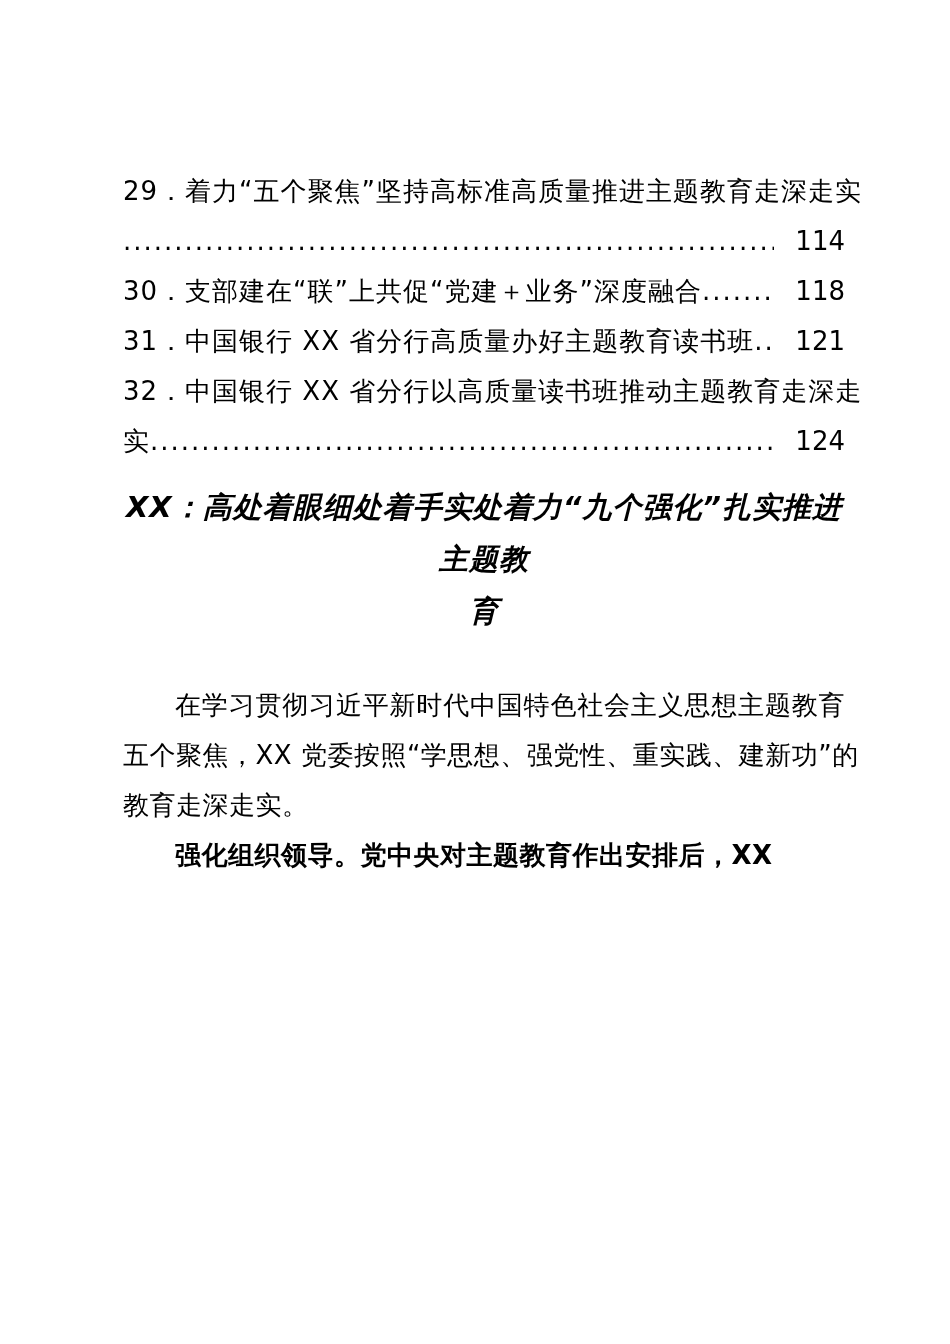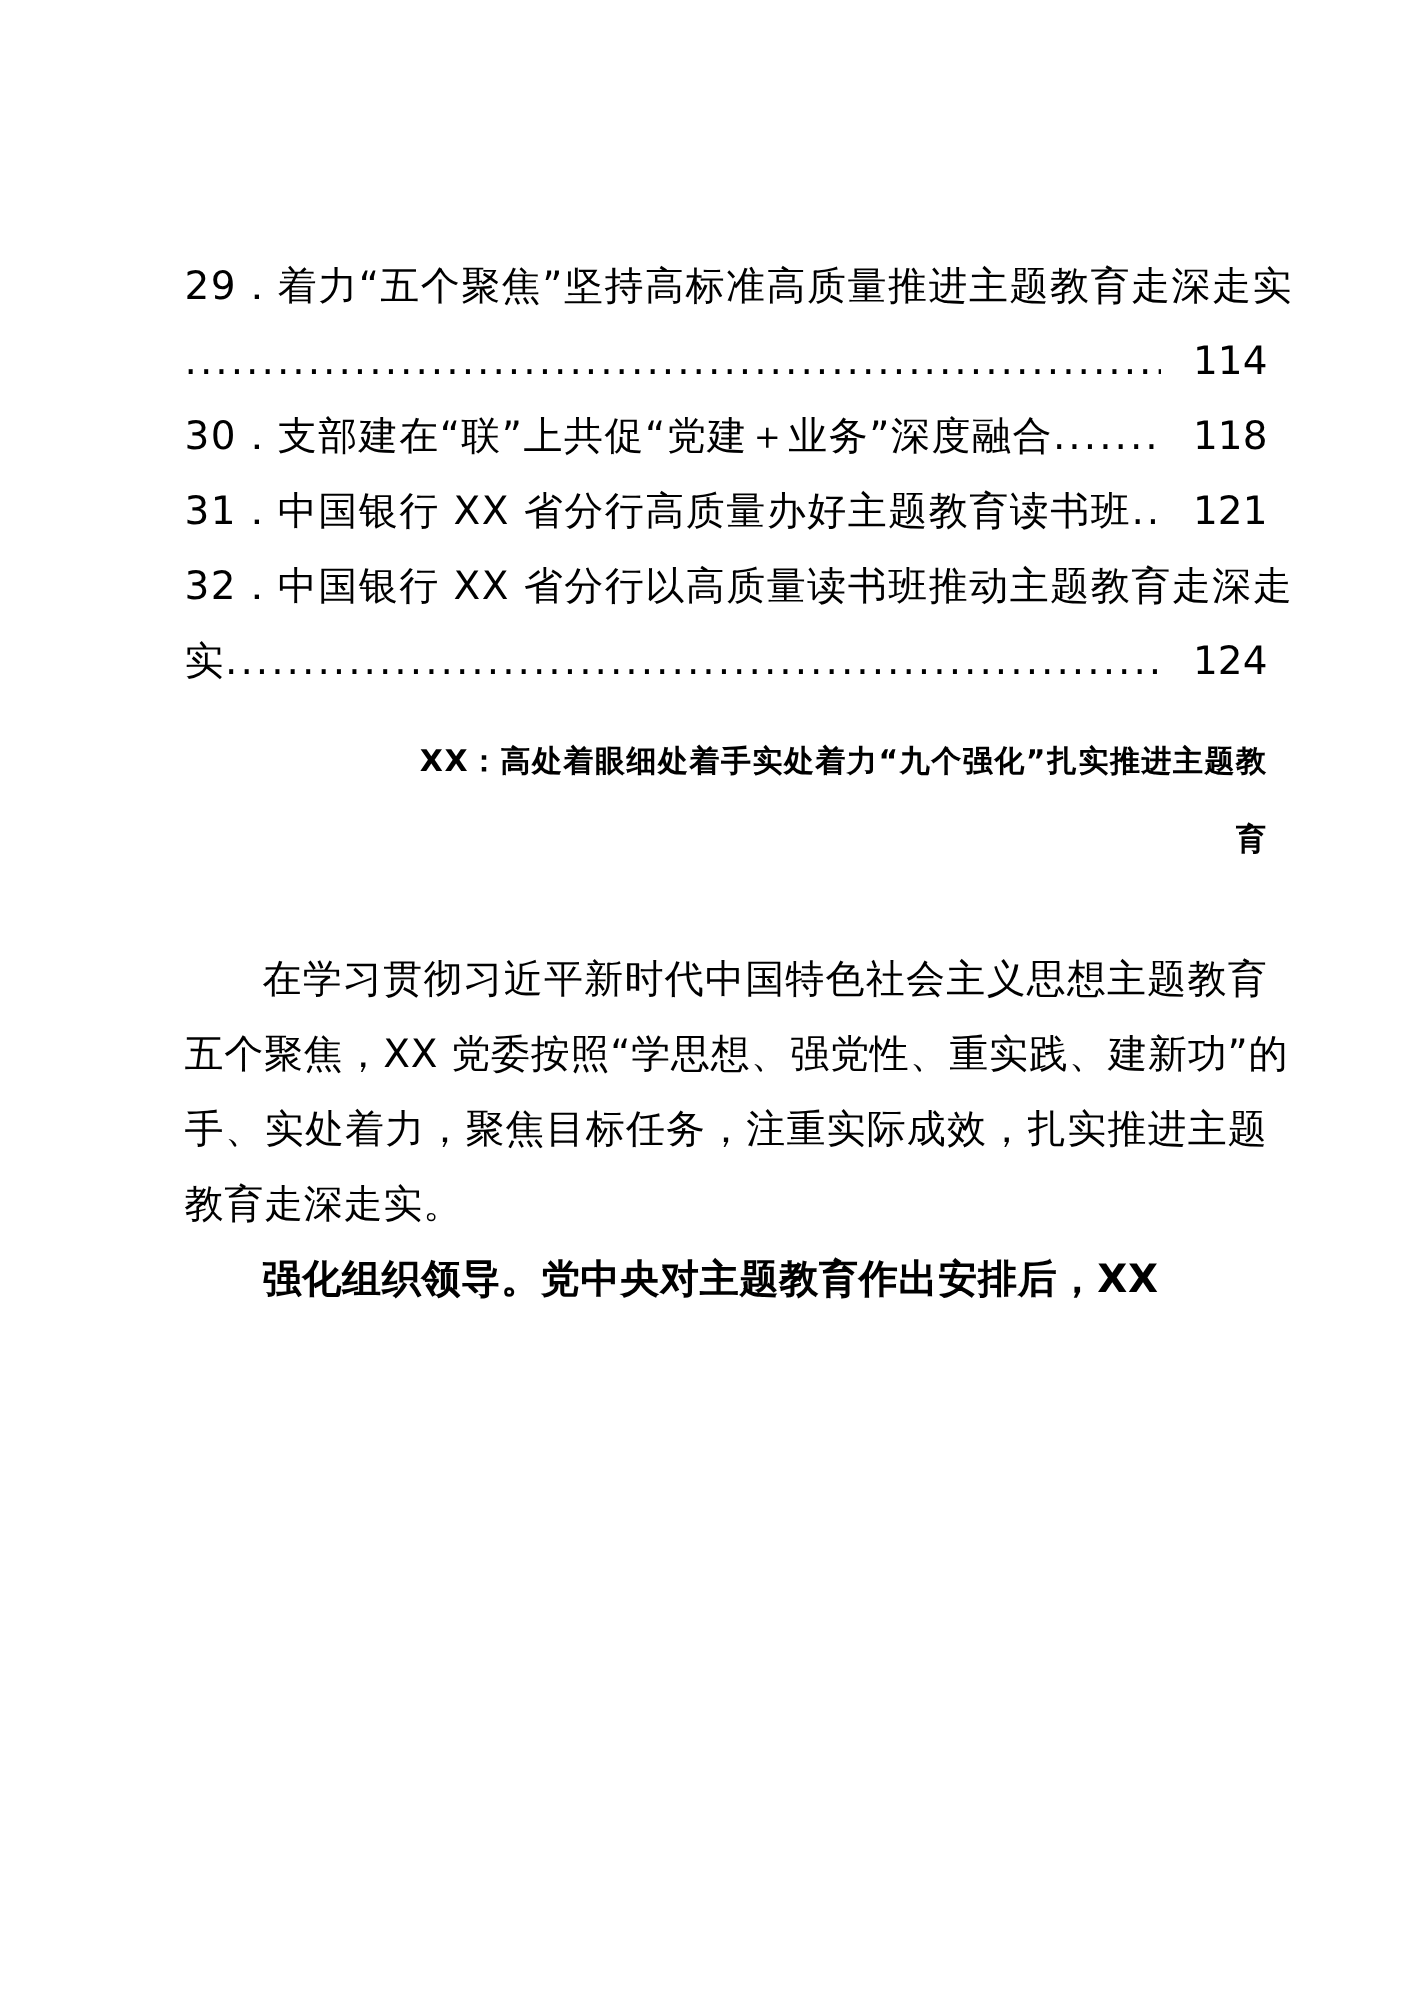--- a/index.html
+++ b/index.html
@@ -50,25 +50,26 @@
     letter-spacing: 2px;
   }
   .toc-page {
     flex: 0 0 auto;
     white-space: nowrap;
     margin-left: 21px;
   }
   
   .article-title {
     margin-top: 15px;
-    font-size: 20px;
+    font-size: 29px;
     line-height: 52px;
     font-weight: 700;
-    text-align: right;
+    text-align: center;
     letter-spacing: 1px;
+    font-style: italic;
   }
   .article-body {
     margin-top: 43px;
     font-size: 26px;
     line-height: 50px;
   }
   .body-line {
     text-align: justify;
     white-space: nowrap;
     letter-spacing: 0.5px;
@@ -127,21 +128,20 @@
   <div class="article-title">
     <div>XX：高处着眼细处着手实处着力“九个强化”扎实推进主题教</div>
     <div>育</div>
   </div>
 
   <div class="article-body">
 
     <div>
       <div class="body-line just indent">在学习贯彻习近平新时代中国特色社会主义思想主题教育</div>
       <div class="body-line just">五个聚焦，XX 党委按照“学思想、强党性、重实践、建新功”的</div>
-      <div class="body-line just">手、实处着力，聚焦目标任务，注重实际成效，扎实推进主题</div>
       <div class="body-line">教育走深走实。</div>
     </div>
 
 
     <div>
       <div class="body-line indent bold">强化组织领导。党中央对主题教育作出安排后，XX</div>
     </div>
 
   </div>
 

